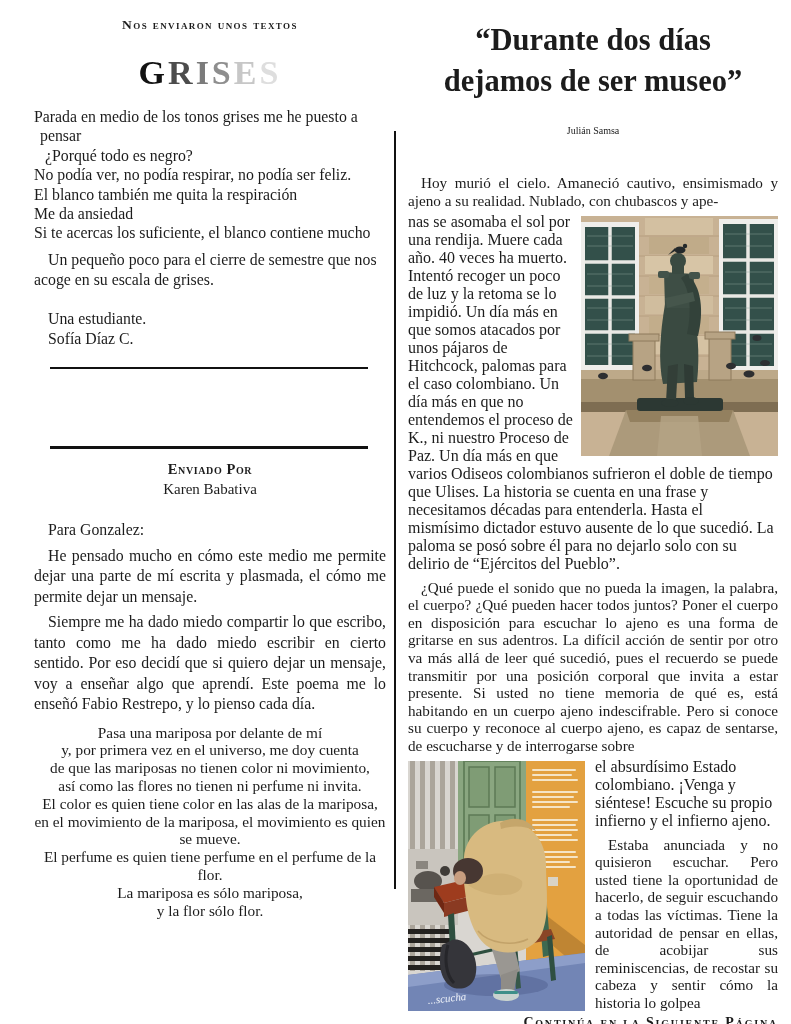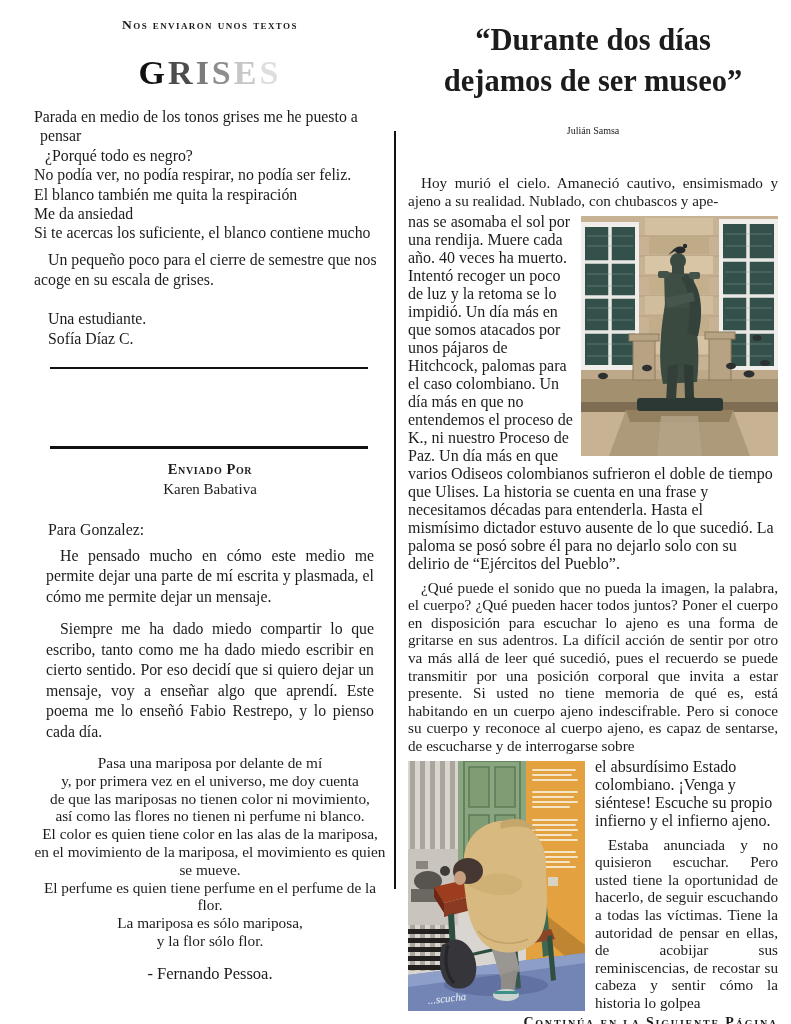--- a/index.html
+++ b/index.html
@@ -21,21 +21,21 @@
   .ind2{padding-left:11px;}
   .note{margin-top:7px;font-size:15.8px;line-height:20px;text-indent:14px;}
   .signoff{margin-top:19px;font-size:15.8px;text-indent:14px;line-height:20px;}
   .signoff2{font-size:15.8px;text-indent:14px;line-height:20px;}
   .rule{height:2.6px;background:#111;margin-left:16px;width:318px;border:0;}
   .rule1{margin-top:18px;}
   .rule2{margin-top:77px;}
   .sentby-label{margin-top:12px;text-align:center;font-variant:small-caps;font-weight:600;font-size:14.5px;letter-spacing:0.6px;line-height:17px;}
   .sentby-name{margin-top:1px;text-align:center;font-size:15px;line-height:21px;}
   .salutation{margin-top:20px;font-size:15.8px;text-indent:14px;line-height:20.5px;}
-  .letter-p{margin:12px;margin-top:5px;font-size:15.8px;line-height:20.5px;text-align:justify;text-indent:14px;}
+  .letter-p{margin:0;margin-top:5px;font-size:15.8px;line-height:20.5px;text-align:justify;text-indent:14px;}
   .pessoa{margin-top:9px;text-align:center;font-size:15.3px;line-height:17.8px;}
   .pessoa-credit{margin-top:14px;text-align:center;font-size:16.5px;}
 
   
   .art-title{margin-top:0;text-align:center;font-weight:700;font-size:30.5px;line-height:41px;}
   .art-byline{margin-top:4px;text-align:center;font-size:10px;line-height:18px;color:#222;}
   .art-body p{margin:0;font-size:15.2px;line-height:17.6px;text-align:justify;}
   .p-first{margin-top:34px !important;text-indent:13px;}
   .p-cont{margin-top:3px !important;}
   .p-gap{margin-top:6px !important;text-indent:13px;}
@@ -73,28 +73,27 @@
   <div class="sentby-name">Karen Babativa</div>
 
   <div class="salutation">Para Gonzalez:</div>
   <p class="letter-p">He pensado mucho en cómo este medio me permite dejar una parte de mí escrita y plasmada, el cómo me permite dejar un mensaje.</p>
   <p class="letter-p">Siempre me ha dado miedo compartir lo que escribo, tanto como me ha dado miedo escribir en cierto sentido. Por eso decidí que si quiero dejar un mensaje, voy a enseñar algo que aprendí. Este poema me lo enseñó Fabio Restrepo, y lo pienso cada día.</p>
 
   <div class="pessoa">
     <div>Pasa una mariposa por delante de mí</div>
     <div>y, por primera vez en el universo, me doy cuenta</div>
     <div>de que las mariposas no tienen color ni movimiento,</div>
-    <div>así como las flores no tienen ni perfume ni blanco.</div>
+    <div>así como las flores no tienen ni perfume ni invita.</div>
     <div>El color es quien tiene color en las alas de la mariposa,</div>
     <div>en el movimiento de la mariposa, el movimiento es quien se mueve.</div>
     <div>El perfume es quien tiene perfume en el perfume de la flor.</div>
     <div>La mariposa es sólo mariposa,</div>
     <div>y la flor sólo flor.</div>
   </div>
-  <div class="pessoa-credit">- Fernando Pessoa.</div>
 </div>
 
 <div class="divider"></div>
 
 <div class="right-col">
   <h1 class="art-title"><span>“Durante dos días</span><br>
   <span>dejamos de ser museo”</span></h1>
   <div class="art-byline">Julián Samsa</div>
 
   <div class="art-body">

